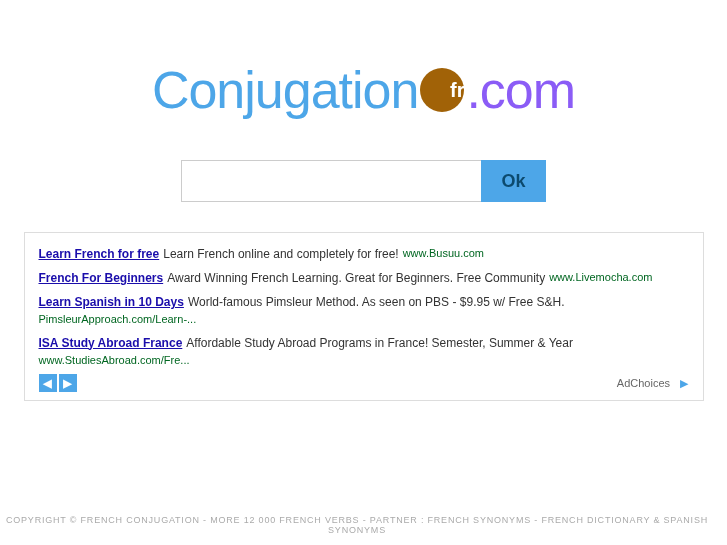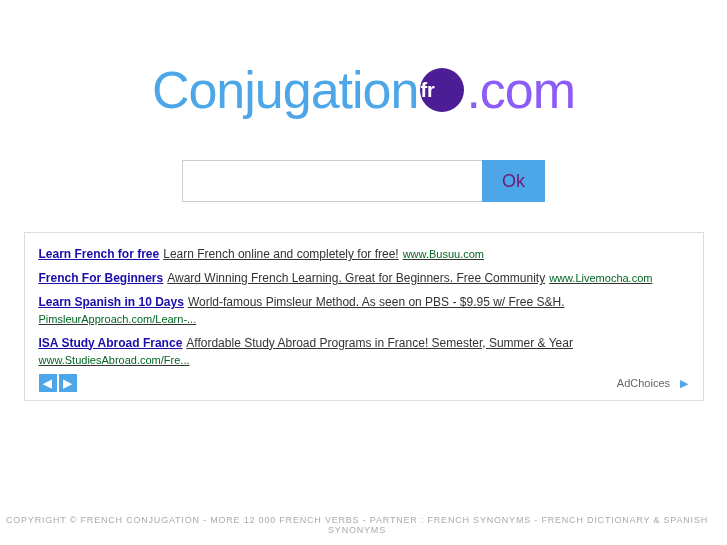--- a/index.html
+++ b/index.html
@@ -28,25 +28,25 @@
     .logo-text-conj {
       font-size: 52px;
       color: #4da6e8;
       font-weight: normal;
       letter-spacing: -1px;
     }
 
     .logo-badge {
       width: 44px;
       height: 44px;
-      background: #4c1d95;
+      background: #a16207;
       border-radius: 50%;
       display: flex;
       align-items: center;
-      justify-content: flex-start;
+      justify-content: flex-end;
       margin: 0 2px;
     }
 
     .logo-badge-text {
       color: #fff;
       font-size: 20px;
       font-weight: bold;
     }
 
     .logo-text-com {
@@ -78,44 +78,43 @@
       border-right: none;
       padding: 0 10px;
       font-size: 16px;
       outline: none;
     }
 
     .search-button {
       height: 42px;
       padding: 0 20px;
       background: #4da6e8;
-      color: #701a75;
+      color: #0c4a6e;
       border: none;
       font-size: 18px;
-      font-weight: normal;
+      font-weight: bold;
       cursor: pointer;
     }
 
     .ads-container {
       width: 680px;
       border: 1px solid #ddd;
       padding: 12px 14px 8px 14px;
       margin-bottom: 20px;
       background: #fff;
     }
 
     .ad-row {
       display: flex;
-      align-items: center;
+      align-items: flex-start;
       flex-wrap: wrap;
       font-size: 12px;
       color: #333;
       margin-bottom: 6px;
       line-height: 1.5;
-      text-decoration: underline;
     }
 
     .ad-link {
       color: #1a0dab;
       text-decoration: underline;
       font-weight: bold;
       font-size: 12px;
       margin-right: 4px;
       cursor: pointer;
       white-space: nowrap;

